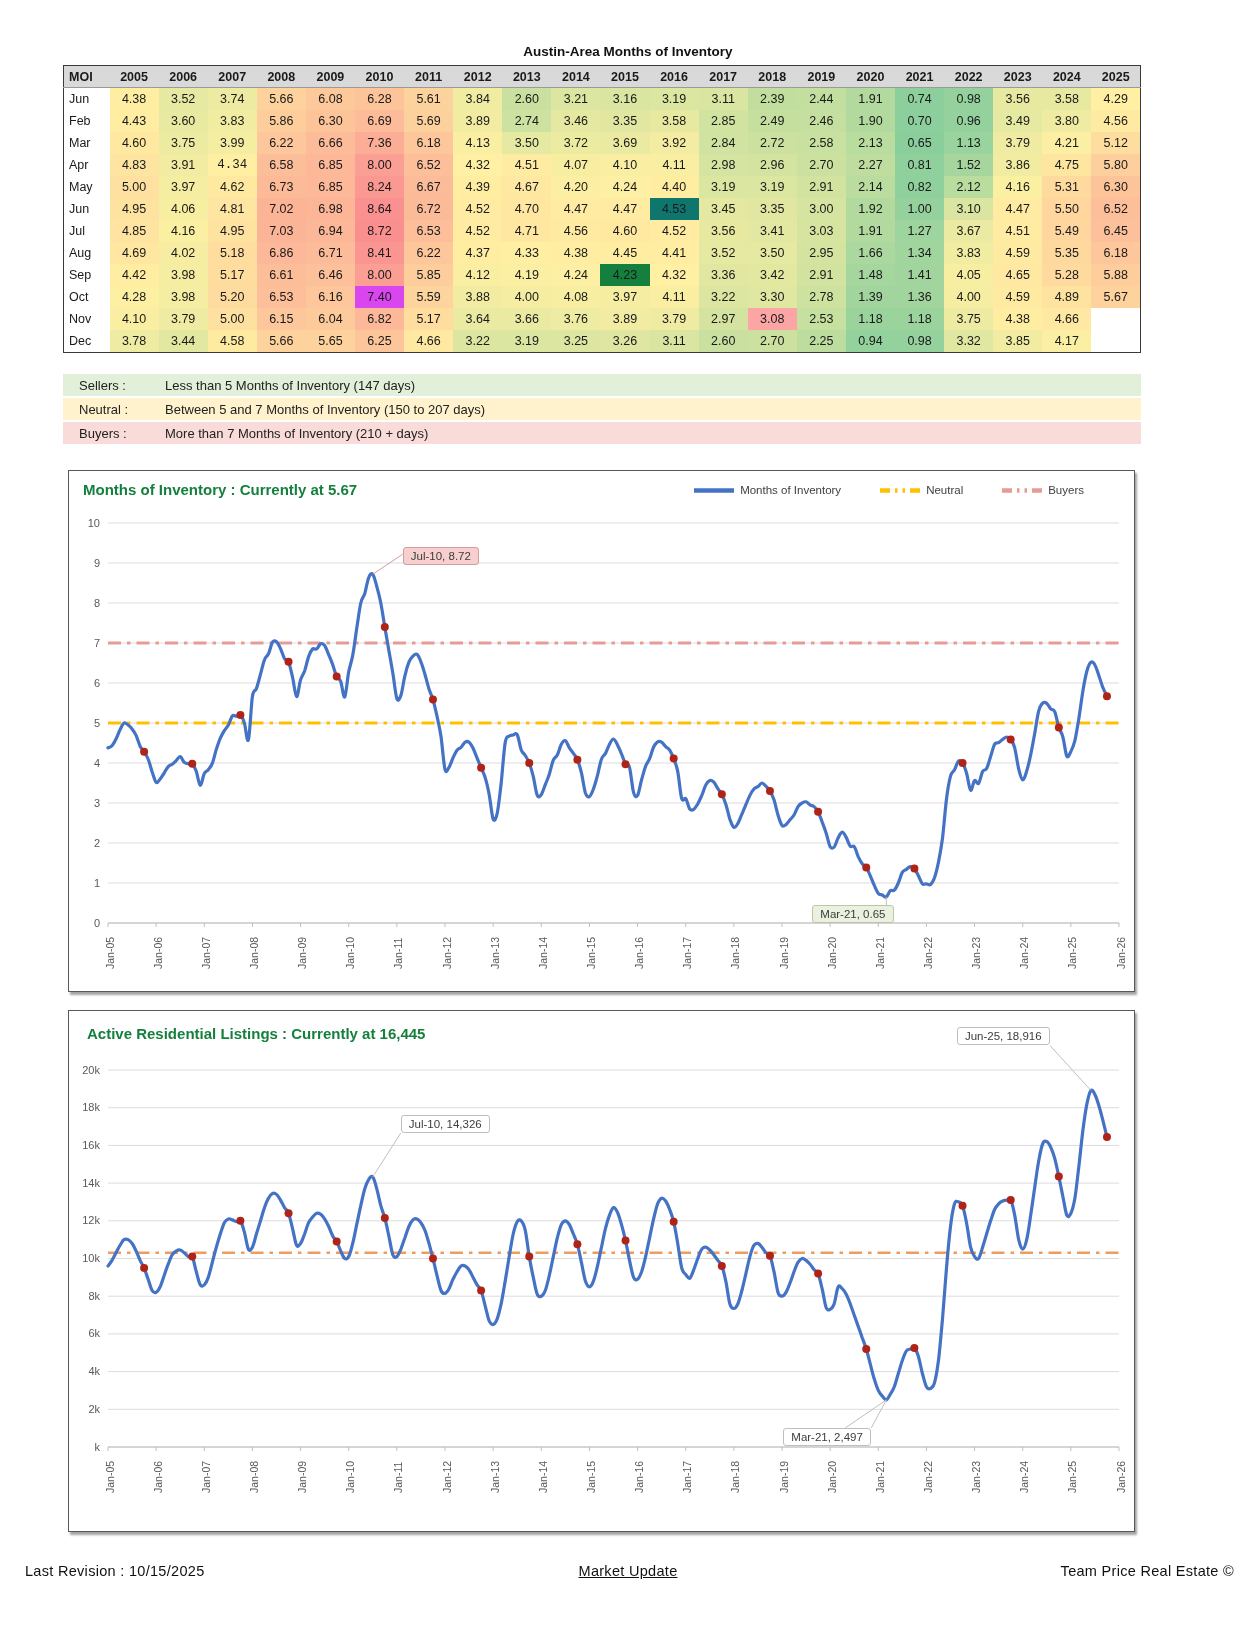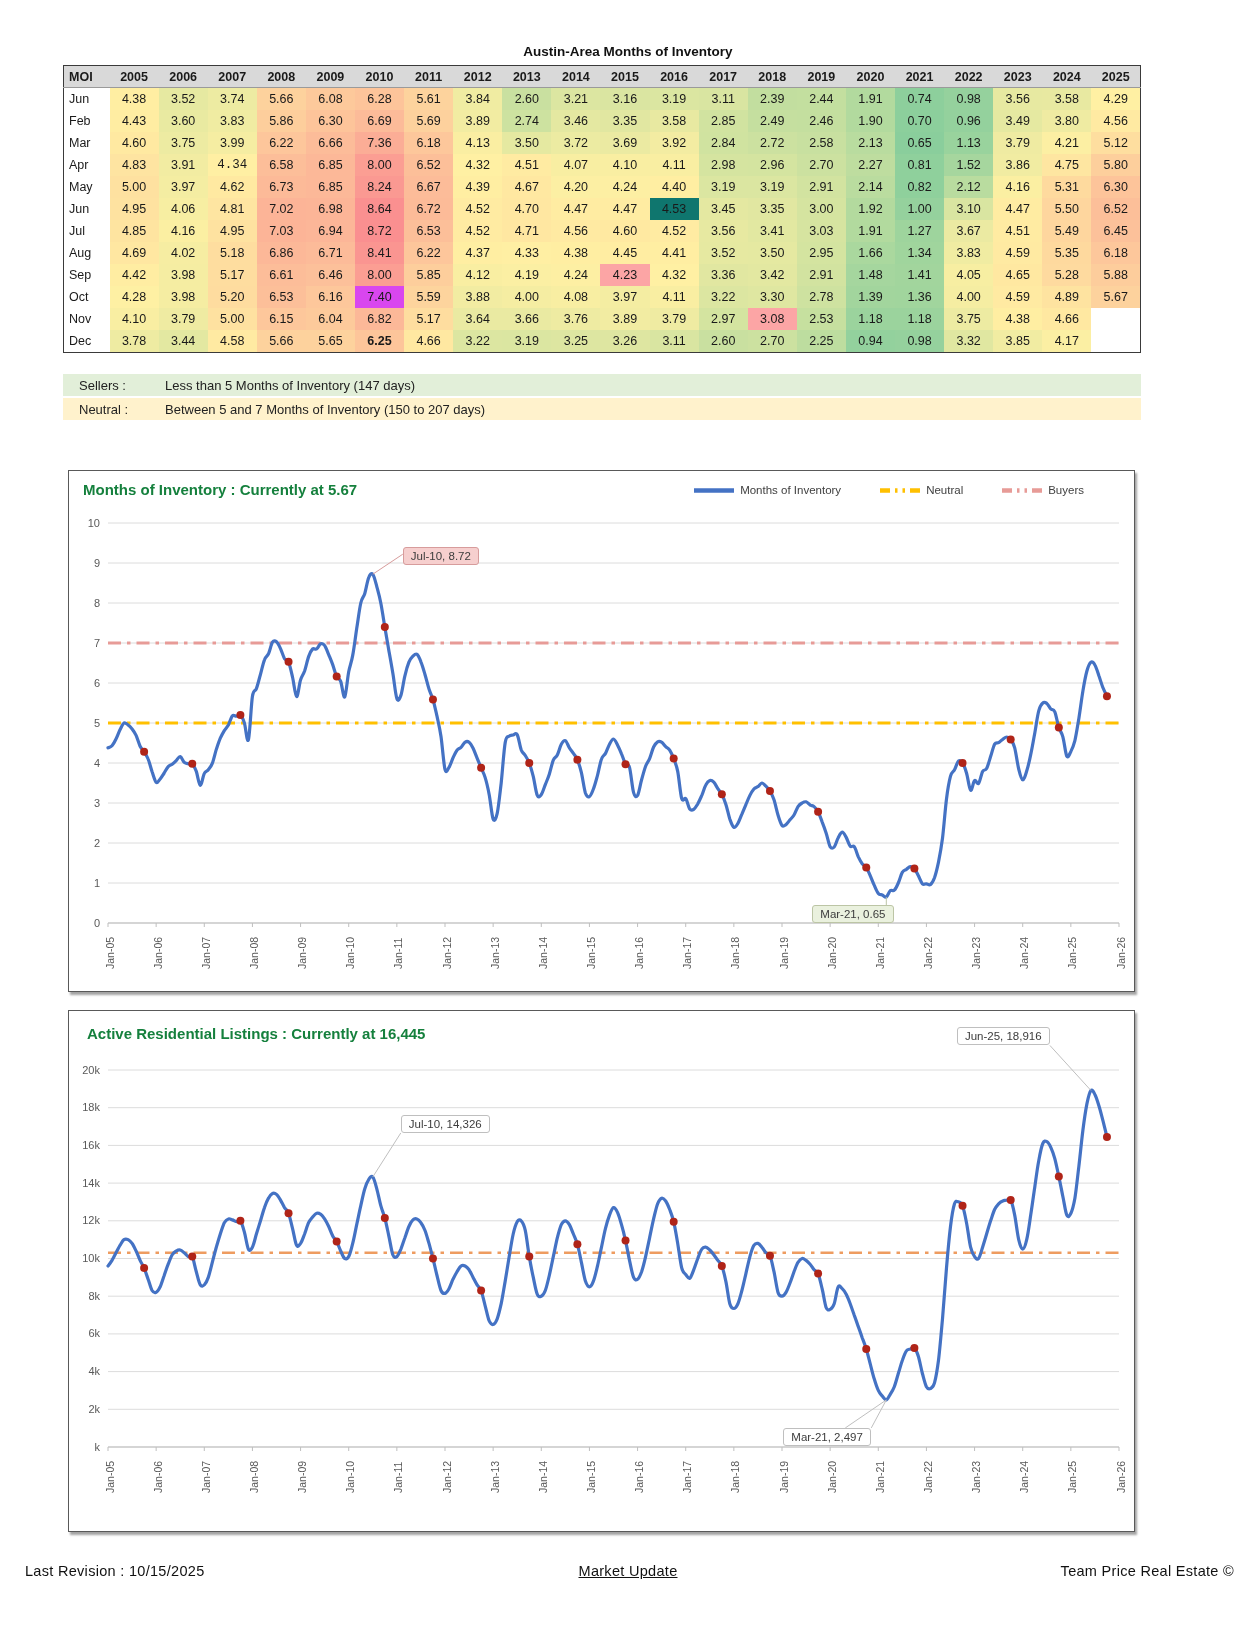--- a/index.html
+++ b/index.html
@@ -293,21 +293,21 @@
           <td style="background: rgb(255, 237, 162);">4.42</td>
           <td style="background: rgb(245, 237, 162);">3.98</td>
           <td style="background: rgb(254, 221, 159);">5.17</td>
           <td style="background: rgb(252, 189, 153);">6.61</td>
           <td style="background: rgb(252, 192, 154);">6.46</td>
           <td style="background: rgb(251, 158, 147);">8.00</td>
           <td style="background: rgb(253, 206, 156);">5.85</td>
           <td style="background: rgb(249, 238, 162);">4.12</td>
           <td style="background: rgb(251, 239, 163);">4.19</td>
           <td style="background: rgb(253, 239, 163);">4.24</td>
-          <td style="background: #fca5a5;">4.23</td>
+          <td style="background: #15803d;">4.23</td>
           <td style="background: rgb(255, 240, 163);">4.32</td>
           <td style="background: rgb(225, 231, 161);">3.36</td>
           <td style="background: rgb(227, 232, 161);">3.42</td>
           <td style="background: rgb(210, 227, 160);">2.91</td>
           <td style="background: rgb(165, 214, 158);">1.48</td>
           <td style="background: rgb(162, 213, 157);">1.41</td>
           <td style="background: rgb(247, 238, 162);">4.05</td>
           <td style="background: rgb(255, 232, 161);">4.65</td>
           <td style="background: rgb(254, 218, 159);">5.28</td>
           <td style="background: rgb(253, 205, 156);">5.88</td>
@@ -360,21 +360,21 @@
           <td style="background: rgb(255, 232, 161);">4.66</td>
           <td style="background: rgb(255, 255, 255);"></td>
         </tr>
         <tr>
           <td class="month-cell">Dec</td>
           <td style="background: rgb(238, 235, 162);">3.78</td>
           <td style="background: rgb(227, 232, 161);">3.44</td>
           <td style="background: rgb(255, 234, 162);">4.58</td>
           <td style="background: rgb(253, 210, 157);">5.66</td>
           <td style="background: rgb(253, 210, 157);">5.65</td>
-          <td style="background: rgb(253, 197, 154); font-weight: bold;">6.25</td>
+          <td style="background: rgb(253, 197, 154);">6.25</td>
           <td style="background: rgb(255, 232, 161);">4.66</td>
           <td style="background: rgb(220, 230, 161);">3.22</td>
           <td style="background: rgb(219, 230, 161);">3.19</td>
           <td style="background: rgb(221, 230, 161);">3.25</td>
           <td style="background: rgb(222, 230, 161);">3.26</td>
           <td style="background: rgb(217, 229, 161);">3.11</td>
           <td style="background: rgb(201, 224, 160);">2.60</td>
           <td style="background: rgb(204, 225, 160);">2.70</td>
           <td style="background: rgb(189, 221, 159);">2.25</td>
           <td style="background: rgb(147, 209, 157);">0.94</td>
@@ -387,20 +387,24 @@
       </tbody>
     </table>
 
   <div class="key-row" id="key-0" style="top: 374px; background: rgb(226, 239, 217);">
     <span class="key-label">Sellers :</span>
     <span>Less than 5 Months of Inventory (147 days)</span>
   </div>
   <div class="key-row" id="key-1" style="top: 398px; background: rgb(255, 242, 204);">
     <span class="key-label">Neutral :</span>
     <span>Between 5 and 7 Months of Inventory (150 to 207 days)</span>
+  </div>
+  <div class="key-row" id="key-2" style="top: 422px; background: rgb(249, 219, 217);">
+    <span class="key-label">Buyers :</span>
+    <span>More than 7 Months of Inventory (210 + days)</span>
   </div>
 
   <div class="chart-box" id="chart-0" style="top:470px">
     <div class="chart-title" style="left:14px;top:10px">Months of Inventory : Currently at 5.67</div>
     <div class="chart-legend" id="legend-0">
         <div class="legend-item">
           <svg width="42" height="7">
             <line x1="1" y1="3.5" x2="41" y2="3.5" stroke="#4472C4" stroke-width="4.5"></line>
           </svg>
           <span>Months of Inventory</span>

